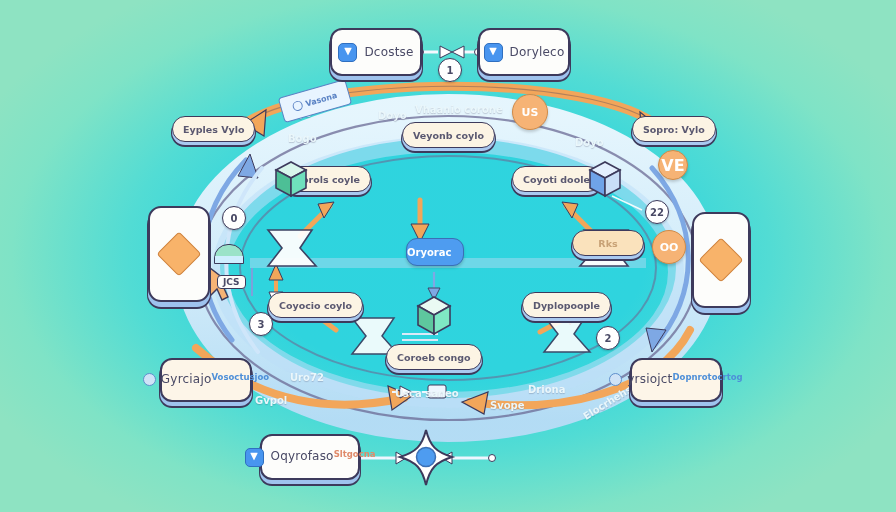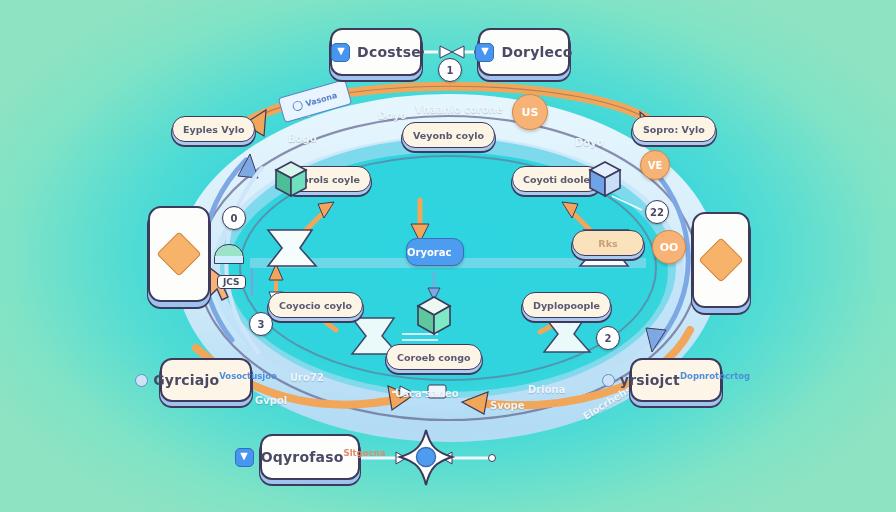--- a/index.html
+++ b/index.html
@@ -17,21 +17,21 @@
   .card{
     position:absolute;box-sizing:border-box;
     background:#fdfdfb;
     border:2px solid #3d3a5c;
     border-radius:12px;
     box-shadow:0 4px 0 0 #9fc3ee, 0 5px 0 1px #3d3a5c;
     display:flex;align-items:center;justify-content:center;
   }
   .card .inner{display:flex;align-items:center;gap:7px;padding:0 10px;}
   .card .txtcol{display:flex;flex-direction:row;line-height:1.15;}
-  .ttl{font-size:14px;font-weight:700;color:#4a4a66;letter-spacing:.2px;white-space:nowrap;}
+  .ttl{font-size:12px;font-weight:400;color:#4a4a66;letter-spacing:.2px;white-space:nowrap;}
   .sub{font-size:8.5px;font-weight:600;color:#e08a6a;white-space:nowrap;}
   .sub.blue{color:#4e8fd8;}
   
   .appicon{
     width:17px;height:17px;border-radius:5px;background:#4895ef;
     border:1px solid #2f6fc0;flex:0 0 auto;position:relative;
   }
   .appicon::after{
     content:"";position:absolute;left:50%;top:50%;
     transform:translate(-50%,-55%);
@@ -335,21 +335,21 @@
   <div class="bluebtn" style="left:406px;top:238px;width:58px;height:28px;">
     <span>Oryorac</span>
   </div>
 
   <div class="numbadge" style="left:222px;top:206px;">0</div>
   <div class="numbadge" style="left:249px;top:312px;">3</div>
   <div class="numbadge" style="left:645px;top:200px;">22</div>
   <div class="numbadge" style="left:596px;top:326px;">2</div>
 
   <div class="obadge" style="left:512px;top:94px;width:34px;height:34px;">US</div>
-  <div class="obadge" style="left:640px;top:150px;width:28px;height:28px;font-size:10px;">VE</div>
+  <div class="obadge" style="left:658px;top:150px;width:28px;height:28px;font-size:16px;">VE</div>
   <div class="obadge" style="left:652px;top:230px;width:32px;height:32px;">OO</div>
 
   <div style="position:absolute;left:214px;top:244px;width:28px;height:18px;border-radius:14px 14px 0 0;background:#9be3c9;border:1.5px solid #3d3a5c;overflow:hidden;">
     <div style="position:absolute;bottom:0;left:0;width:100%;height:7px;background:#cfeeff;"></div>
   </div>
   <div style="position:absolute;left:217px;top:275px;background:#fdfdfb;border:1.4px solid #3d3a5c;border-radius:4px;padding:1px 5px;font-size:9px;font-weight:700;color:#4a4a66;">JCS</div>
 
 </div>
 
 </body></html>

